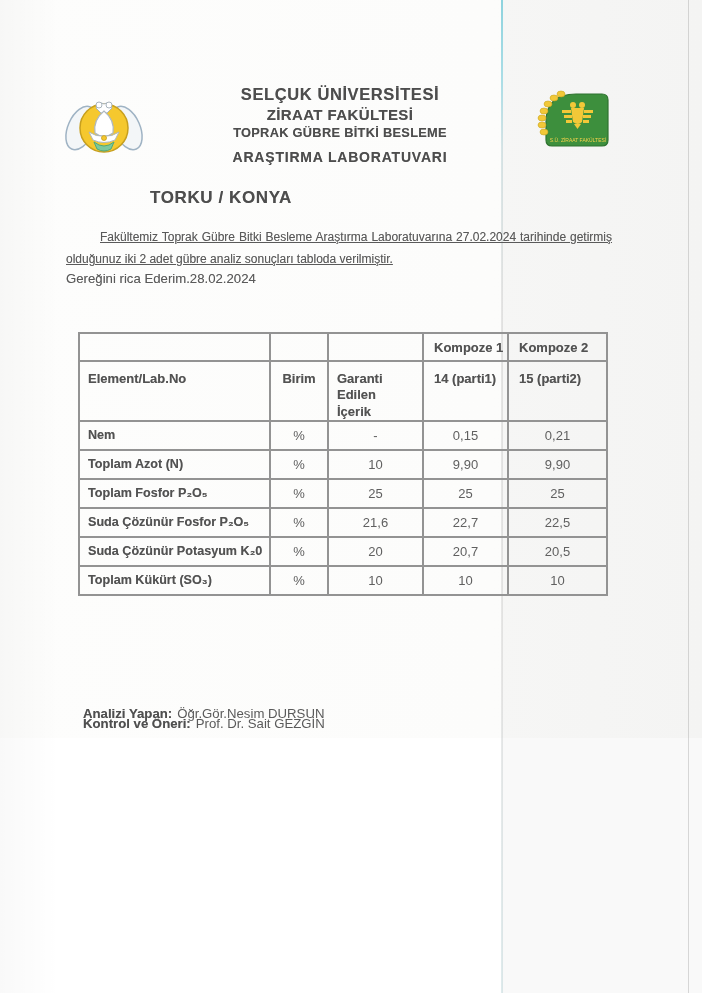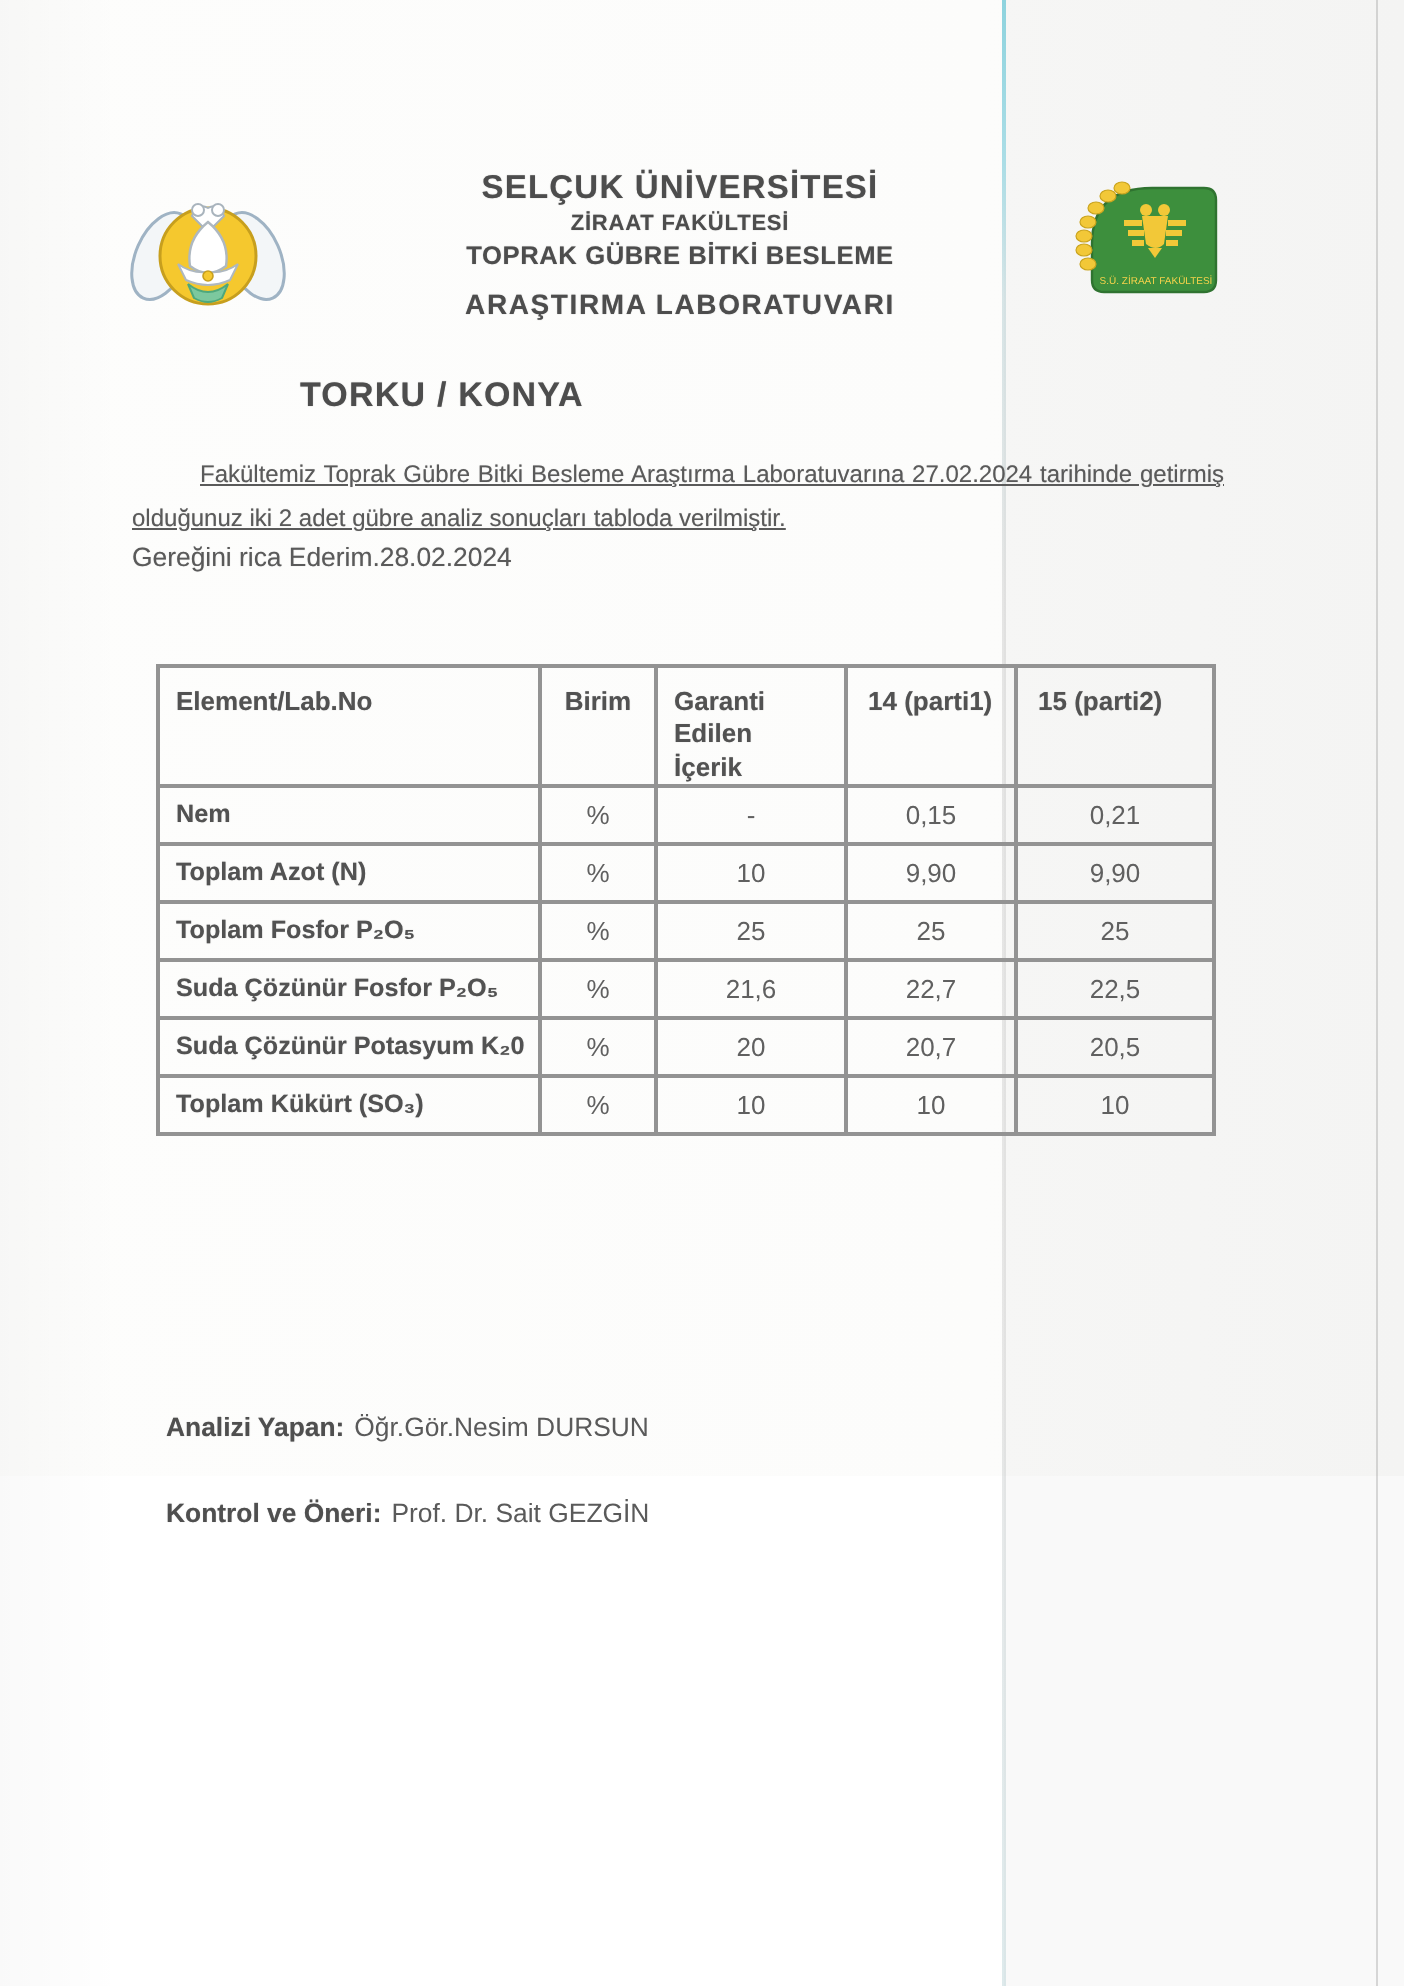--- a/index.html
+++ b/index.html
@@ -41,21 +41,21 @@
 
   
   .logo-left { position: absolute; left: 62px; top: 88px; width: 84px; height: 78px; }
   .logo-right { position: absolute; left: 534px; top: 86px; width: 80px; height: 68px; }
   .header-block {
     position: absolute; left: 150px; top: 85px; width: 380px;
     text-align: center; color: #4d4d4d;
     text-shadow: 0 0 0.5px rgba(90,90,90,0.55);
   }
   .hdr-line1 { font-size: 16.5px; font-weight: bold; letter-spacing: 0.6px; }
-  .hdr-line2 { font-size: 11px; font-weight: bold; letter-spacing: 0.4px; margin-top: 2px; }
+  .hdr-line2 { font-size: 15px; font-weight: bold; letter-spacing: 0.4px; margin-top: 2px; }
   .hdr-line3 { font-size: 12.8px; font-weight: bold; letter-spacing: 0.3px; margin-top: 2px; }
   .hdr-line4 { font-size: 14px; font-weight: bold; letter-spacing: 0.8px; margin-top: 9px; }
   .recipient {
     position: absolute; left: 150px; top: 188px; width: 380px;
     text-align: left; font-size: 17px; font-weight: bold;
     letter-spacing: 0.6px; color: #4d4d4d;
     text-shadow: 0 0 0.5px rgba(90,90,90,0.55);
   }
 
   
@@ -97,21 +97,21 @@
   .results-table tbody td.el {
     font-weight: bold; text-align: left; padding-left: 8px;
     font-size: 12.6px; white-space: nowrap; color: #525252;
     text-shadow: 0 0 0.4px rgba(90,90,90,0.5);
   }
   .results-table tbody td.val { text-align: center; color: #606060; }
 
   
   .sig-line { position: absolute; left: 83px; font-size: 13.2px; color: #5a5a5a; }
   .sig-1 { top: 706px; }
-  .sig-2 { top: 749px; }
+  .sig-2 { top: 716px; }
   .sig-label { font-weight: bold; color: #4f4f4f; text-shadow: 0 0 0.4px rgba(90,90,90,0.5); }
   .sig-name { margin-left: 5px; }
 </style>
 </head>
 <body>
 
 <div class="page">
 
   <div class="right-scan-region"></div>
   <div class="scan-fold-line"></div>
@@ -172,20 +172,27 @@
 
   <table class="results-table">
     <colgroup>
       <col style="width:191px">
         <col style="width:58px">
         <col style="width:95px">
       <col style="width:85px">
         <col style="width:99px">
     </colgroup>
     <thead>
+      <tr class="group-row">
+        <th></th>
+        <th></th>
+        <th></th>
+        <th>Kompoze 1</th>
+        <th>Kompoze 2</th>
+      </tr>
       <tr class="col-row">
         <th class="c-el">Element/Lab.No</th>
         <th class="c-birim">Birim</th>
         <th class="c-garanti">Garanti Edilen İçerik</th>
         <th>14 (parti1)</th>
         <th>15 (parti2)</th>
       </tr>
     </thead>
     <tbody>
         <tr>

